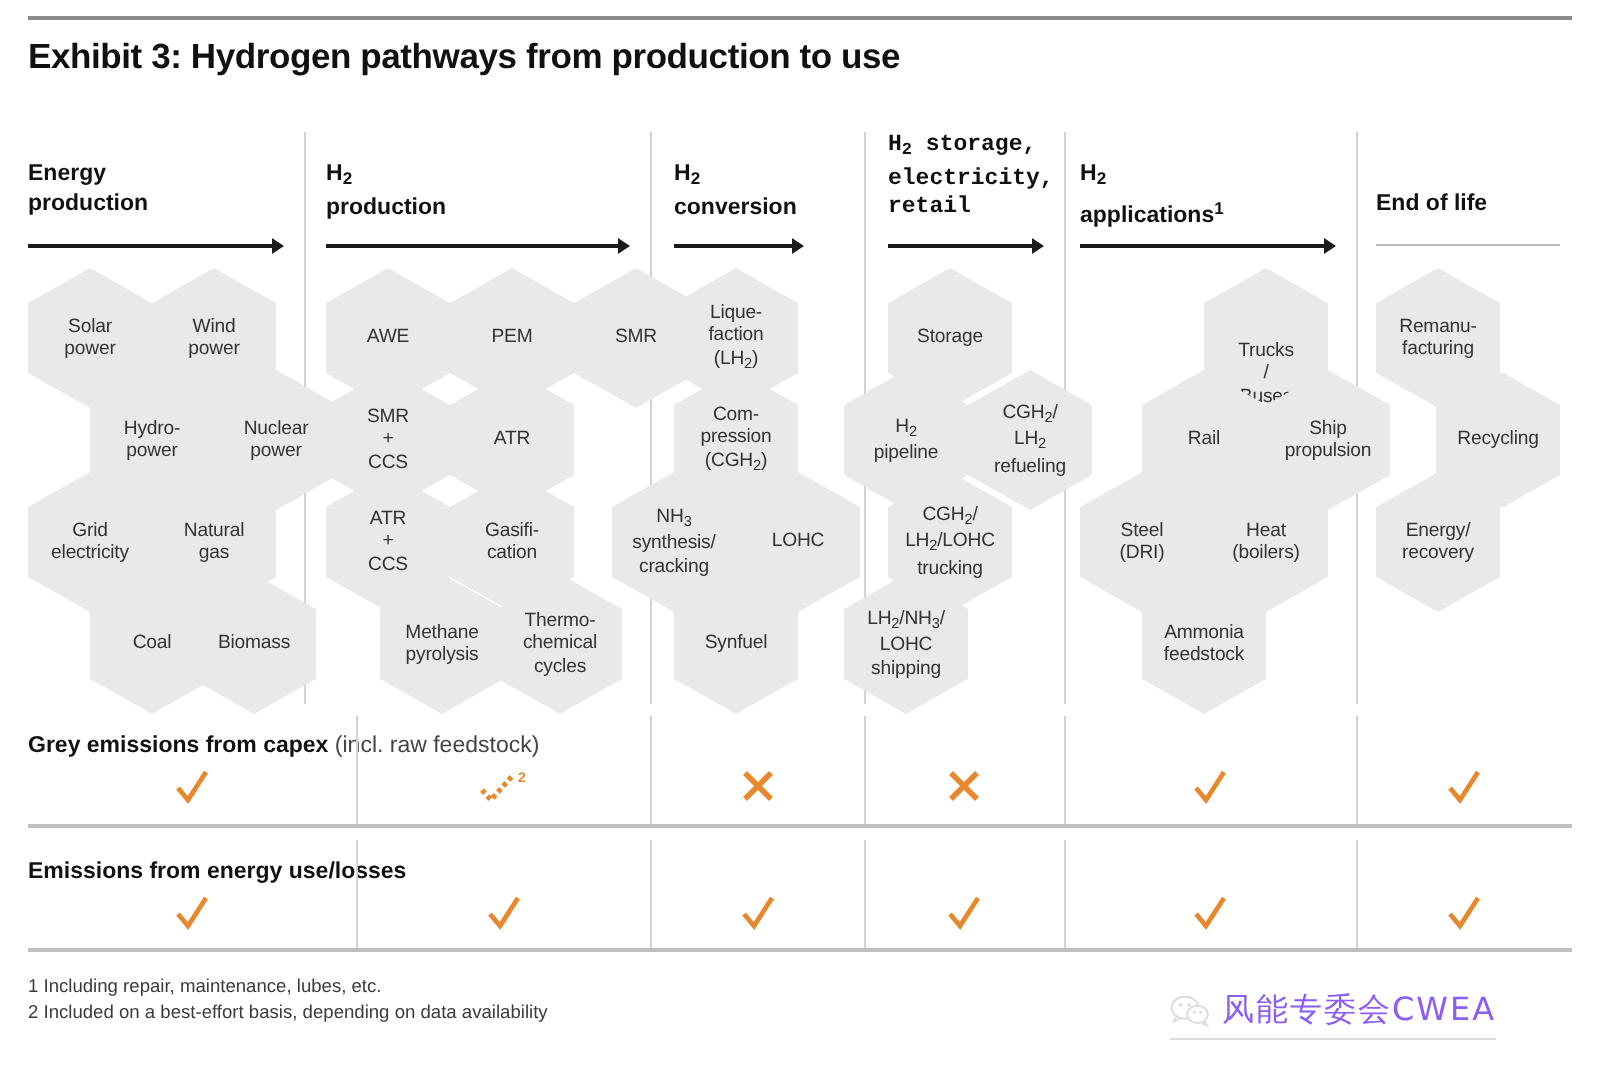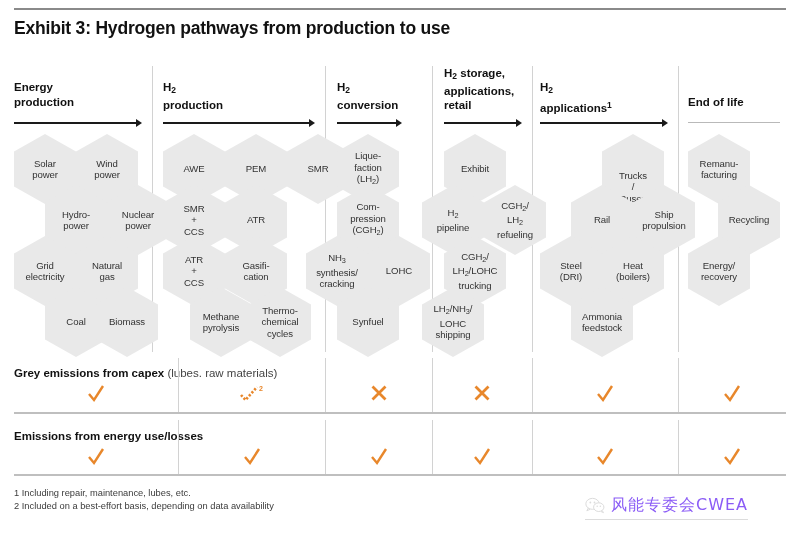--- a/index.html
+++ b/index.html
@@ -130,23 +130,23 @@
         <div class="head" style="left: 146px;"></div>
       </div>
       <div class="col-head" style="left: 337px; top: 80px;">
         <span class="ln">H<sub>2</sub> </span>
         <span class="ln">conversion</span>
       </div>
       <div class="arrow" style="left: 337px; top: 118px; width: 65px;">
         <div class="shaft" style="width: 60px;"></div>
         <div class="head" style="left: 59px;"></div>
       </div>
-      <div class="col-head" style="left: 444px; top: 66px;">
+      <div class="col-head" style="left: 444px; top: 66px; font-family: Liberation Mono, monospace;">
         <span class="ln">H<sub>2</sub> storage,</span>
-        <span class="ln">applications,</span>
+        <span class="ln">electricity,</span>
         <span class="ln">retail</span>
       </div>
       <div class="arrow" style="left: 444px; top: 118px; width: 78px;">
         <div class="shaft" style="width: 73px;"></div>
         <div class="head" style="left: 72px;"></div>
       </div>
       <div class="col-head" style="left: 540px; top: 80px;">
         <span class="ln">H<sub>2</sub> </span>
         <span class="ln">applications<sup>1</sup></span>
       </div>
@@ -229,21 +229,21 @@
       <div class="hex" style="left: 306px; top: 236px;">
         <span>NH<sub>3</sub><br>synthesis/<br>cracking</span>
       </div>
       <div class="hex" style="left: 368px; top: 236px;">
         <span>LOHC</span>
       </div>
       <div class="hex" style="left: 337px; top: 287px;">
         <span>Synfuel</span>
       </div>
       <div class="hex" style="left: 444px; top: 134px;">
-        <span>Exhibit</span>
+        <span>Storage</span>
       </div>
       <div class="hex" style="left: 422px; top: 185px;">
         <span>H<sub>2</sub><br>pipeline</span>
       </div>
       <div class="hex" style="left: 484px; top: 185px;">
         <span>CGH<sub>2</sub>/<br>LH<sub>2</sub><br>refueling</span>
       </div>
       <div class="hex" style="left: 444px; top: 236px;">
         <span>CGH<sub>2</sub>/<br>LH<sub>2</sub>/LOHC<br>trucking</span>
       </div>
@@ -273,21 +273,21 @@
       </div>
       <div class="hex" style="left: 718px; top: 185px;">
         <span>Recycling</span>
       </div>
       <div class="hex" style="left: 688px; top: 236px;">
         <span>Energy/<br>recovery</span>
       </div>
     </div>
   <div id="evalrows">
       <div class="erow" style="top: 0px;">
-        <div class="lbl" style="top: 367px;"><span>Grey emissions from capex</span><em> (lubes. raw materials)</em></div>
+        <div class="lbl" style="top: 367px;"><span>Grey emissions from capex</span><em> (incl. raw feedstock)</em></div>
         <div class="mark" style="left: 14px; width: 164px; top: 384px;">
           <svg width="18" height="19" viewBox="0 0 18 19">
             <path d="M2 10 L7 16 L16 2" stroke="#E8872B" stroke-width="2.4" fill="none" stroke-linecap="butt" stroke-linejoin="miter"></path>
           </svg>
         </div>
         <div class="mark" style="left: 178px; width: 147px; top: 384px;">
           <svg width="30" height="20" viewBox="0 0 30 20">
             <path d="M4 11 L8.5 16 L20 3" stroke="#E8872B" stroke-width="2.6" fill="none" stroke-linecap="butt" stroke-dasharray="2.2 1.8"></path>
             <text x="22" y="7" font-size="7" fill="#E8872B" font-family="Liberation Sans, sans-serif">2</text>
           </svg>

